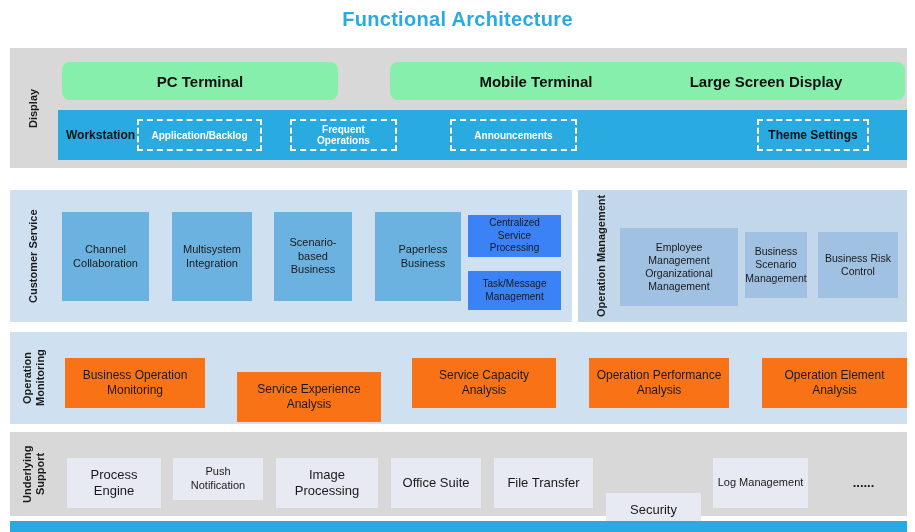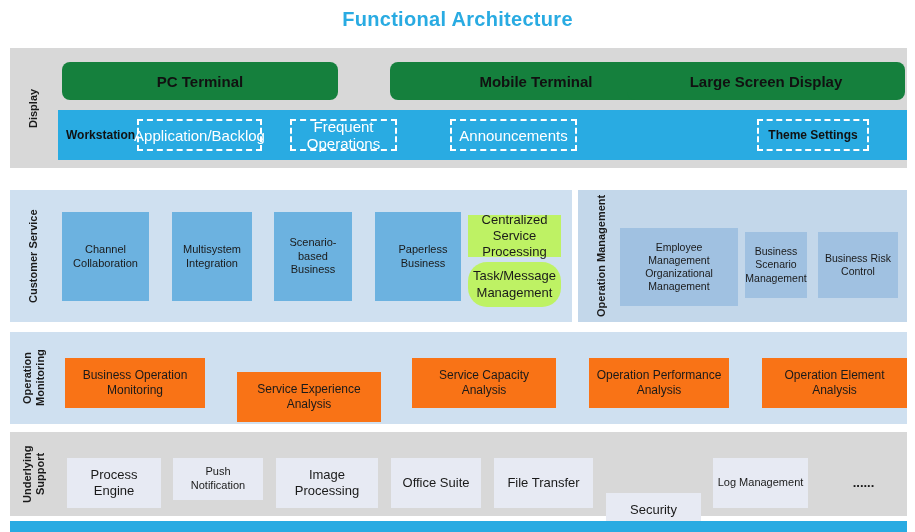--- a/index.html
+++ b/index.html
@@ -46,21 +46,21 @@
     text-align: center;
     color: #1a1a1a;
     line-height: 1.25;
     padding: 2px 4px;
     box-sizing: border-box;
   }
   .terminal {
     position: absolute;
     top: 14px;
     height: 38px;
-    background: #15803d;
+    background: #86efac;
     border-radius: 8px;
     display: flex;
     align-items: center;
     justify-content: center;
     font-size: 15px;
     font-weight: bold;
     color: #111;
   }
   .ws-bar {
     position: absolute;
@@ -81,24 +81,24 @@
     top: 9px;
     height: 32px;
     border: 2px dashed #ffffff;
     display: flex;
     align-items: center;
     justify-content: center;
     text-align: center;
     box-sizing: border-box;
     padding: 2px 4px;
   }
-  .ws-item.small { color: #ffffff; font-size: 15px; font-weight: normal; }
+  .ws-item.small { color: #ffffff; font-size: 10px; font-weight: bold; }
   .ws-item.big   { color: #111111; font-size: 12px; font-weight: bold; }
   .box-blue      { background: #6cb2e0; font-size: 11px; }
-  .box-lightblue { background: #bef264; font-size: 13px; }
+  .box-lightblue { background: #3b82f6; font-size: 10px; }
   .box-mgmt      { background: #a0c1e1; font-size: 10.5px; }
   .box-mon       { background: #f97316; font-size: 12px; }
   .box-support   { background: #e7eaf3; font-size: 13px; }
   .box-support.sm{ font-size: 11px; }
   .box-dots      { background: transparent; font-size: 13px; font-weight: bold; }
   .bottom-bar {
     position: absolute;
     background: #29abe2;
   }
 </style>
@@ -127,21 +127,21 @@
 
   <section class="band" style="left:10px; top:190px; width:562px; height:132px; background:#cfe0f0;">
     <div class="vlabel">Customer Service</div>
 
     <div class="box box-blue" style="left:52px;  top:22px; width:87px; height:89px;">Channel Collaboration</div>
     <div class="box box-blue" style="left:162px; top:22px; width:80px; height:89px;">Multisystem Integration</div>
     <div class="box box-blue" style="left:264px; top:22px; width:78px; height:89px;">Scenario-based Business</div>
     <div class="box box-blue" style="left:365px; top:22px; width:86px; height:89px;padding-left:14px;">Paperless Business</div>
 
     <div class="box box-lightblue" style="left:458px; top:25px; width:93px; height:42px;">Centralized Service Processing</div>
-    <div class="box box-lightblue" style="left:458px; top:72px; width:93px; height:45px;border-radius:19px;">Task/Message Management</div>
+    <div class="box box-lightblue" style="left:458px; top:81px; width:93px; height:39px;">Task/Message Management</div>
   </section>
 
   <section class="band" style="left:578px; top:190px; width:329px; height:132px; background:#c3d7ea;">
     <div class="vlabel">Operation Management</div>
 
     <div class="box box-mgmt" style="left:42px;  top:38px; width:118px; height:78px;">Employee Management Organizational Management</div>
     <div class="box box-mgmt" style="left:167px; top:42px; width:62px;  height:66px;">Business Scenario Management</div>
     <div class="box box-mgmt" style="left:240px; top:42px; width:80px;  height:66px;">Business Risk Control</div>
   </section>
 

